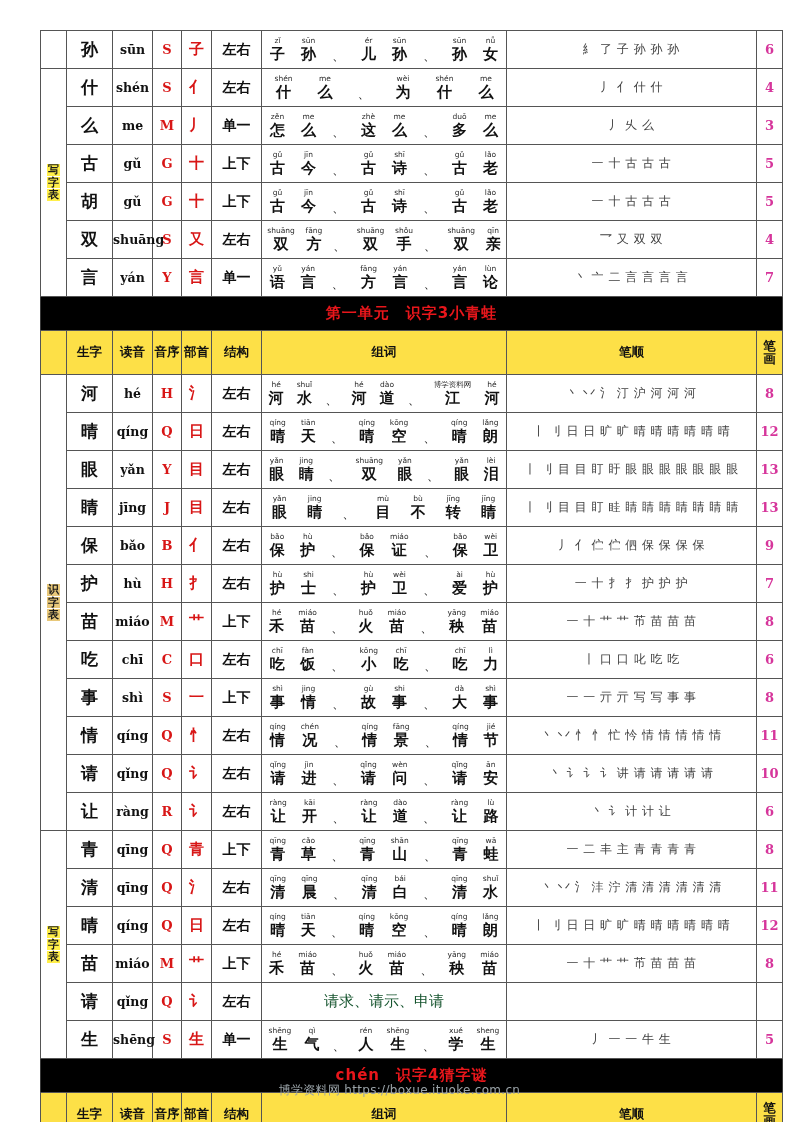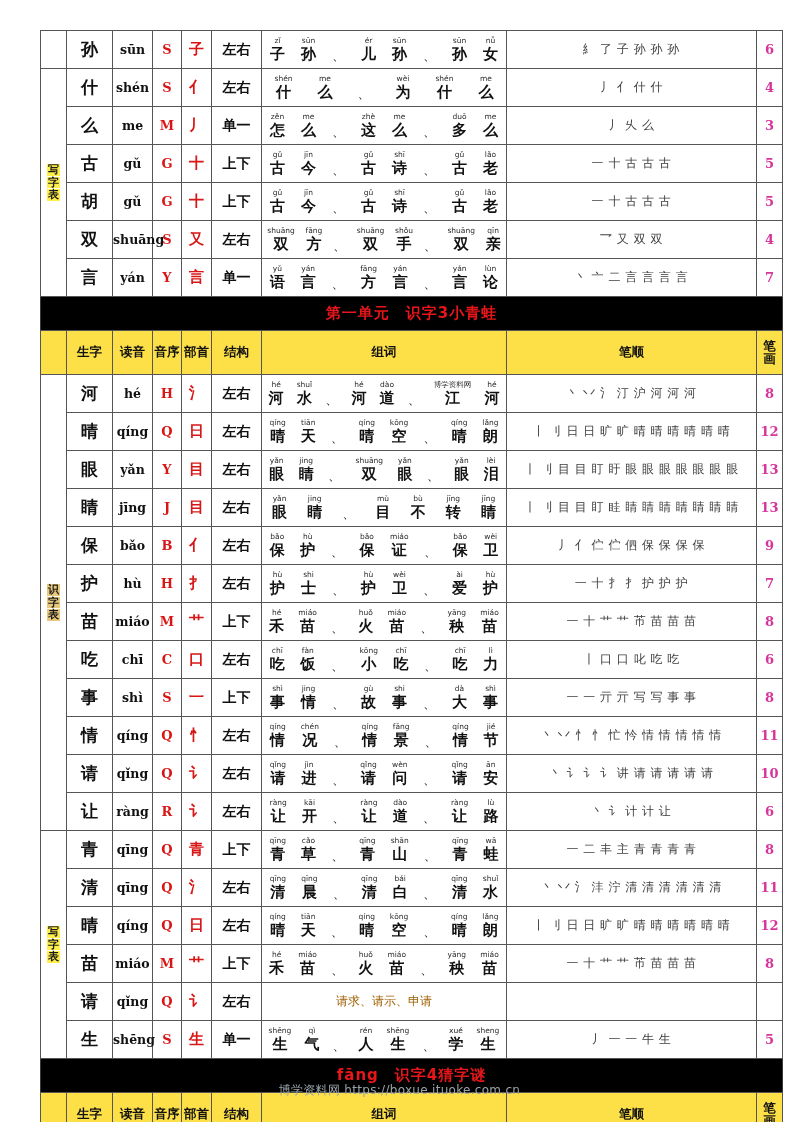--- a/index.html
+++ b/index.html
@@ -77,21 +77,21 @@
   
   td.words { padding:1px 4px; background:#fbfbfd; }
   .wordrow { display:flex; justify-content:space-around; align-items:flex-end; width:100%; }
   .wu { display:flex; flex-direction:column; align-items:center; line-height:1; }
   .wu .py { font-size:7.5px; color:#2a2a2a; height:9px;
             font-family:"DejaVu Sans","Liberation Sans",sans-serif; letter-spacing:0; }
   .wu .hz { font-size:15px; font-weight:bold; color:#111; margin-top:1px;
             font-family:"DejaVu Sans","Liberation Sans",sans-serif; }
   .wu.sep .py { visibility:hidden; }
   .wu.sep .hz { font-weight:normal; font-size:13px; }
-  .plainwords { font-size:12px; color:#a16207; font-family:Liberation Sans, sans-serif; }
+  .plainwords { font-size:15px; color:#14532d; font-family:Liberation Sans, sans-serif; }
 
   
   td.order { padding:1px 5px; text-align:left; background:#fdfbfd; }
   .strokes { font-size:12px; color:#404040; letter-spacing:0.5px; white-space:nowrap;
              font-family:"DejaVu Sans","Liberation Sans",sans-serif; overflow:hidden; display:block; }
 
   
   tr.section td {
     height:34px; background:#000000; border-left:1px solid #3a3a3a; border-right:1px solid #3a3a3a;
   }
@@ -1286,21 +1286,21 @@
                 <span class="hz">生</span>
               </span>
             </div>
           </td>
           <td class="order">
             <span class="strokes">丿 一 一 牛 生</span>
           </td>
           <td class="cnt">5</td>
         </tr>
         <tr class="section">
-          <td colspan="9"><span class="section-title">fāng　识字4猜字谜</span></td>
+          <td colspan="9"><span class="section-title">chén　识字4猜字谜</span></td>
         </tr>
         <tr class="hdr">
           <td></td>
           <td>生字</td>
           <td>读音</td>
           <td>音序</td>
           <td>部首</td>
           <td>结构</td>
           <td>组词</td>
           <td>笔顺</td>

